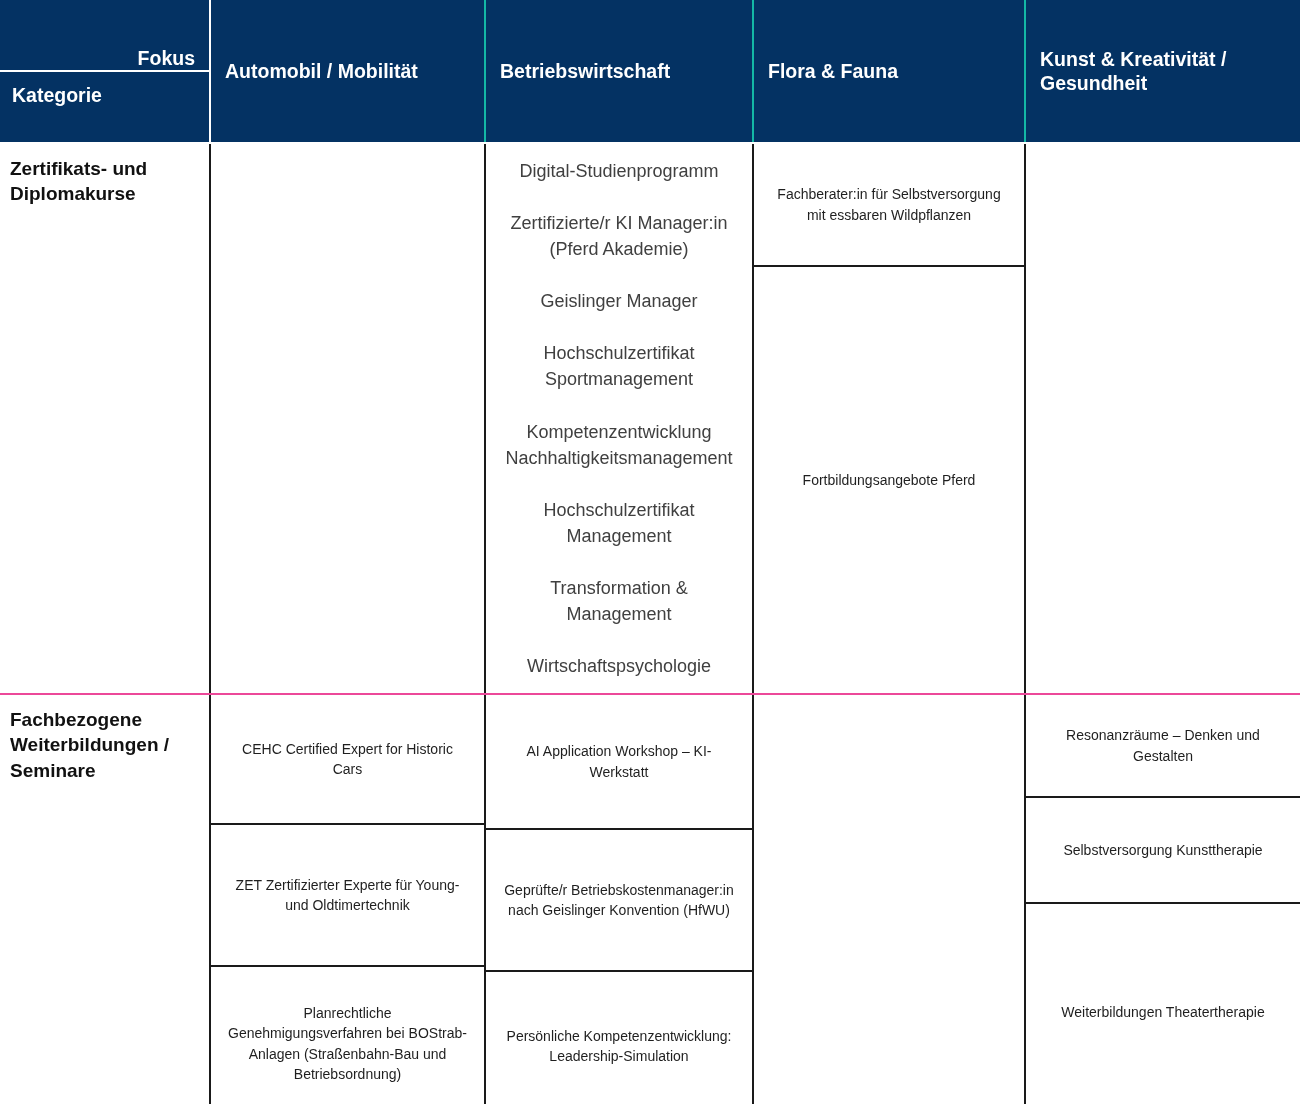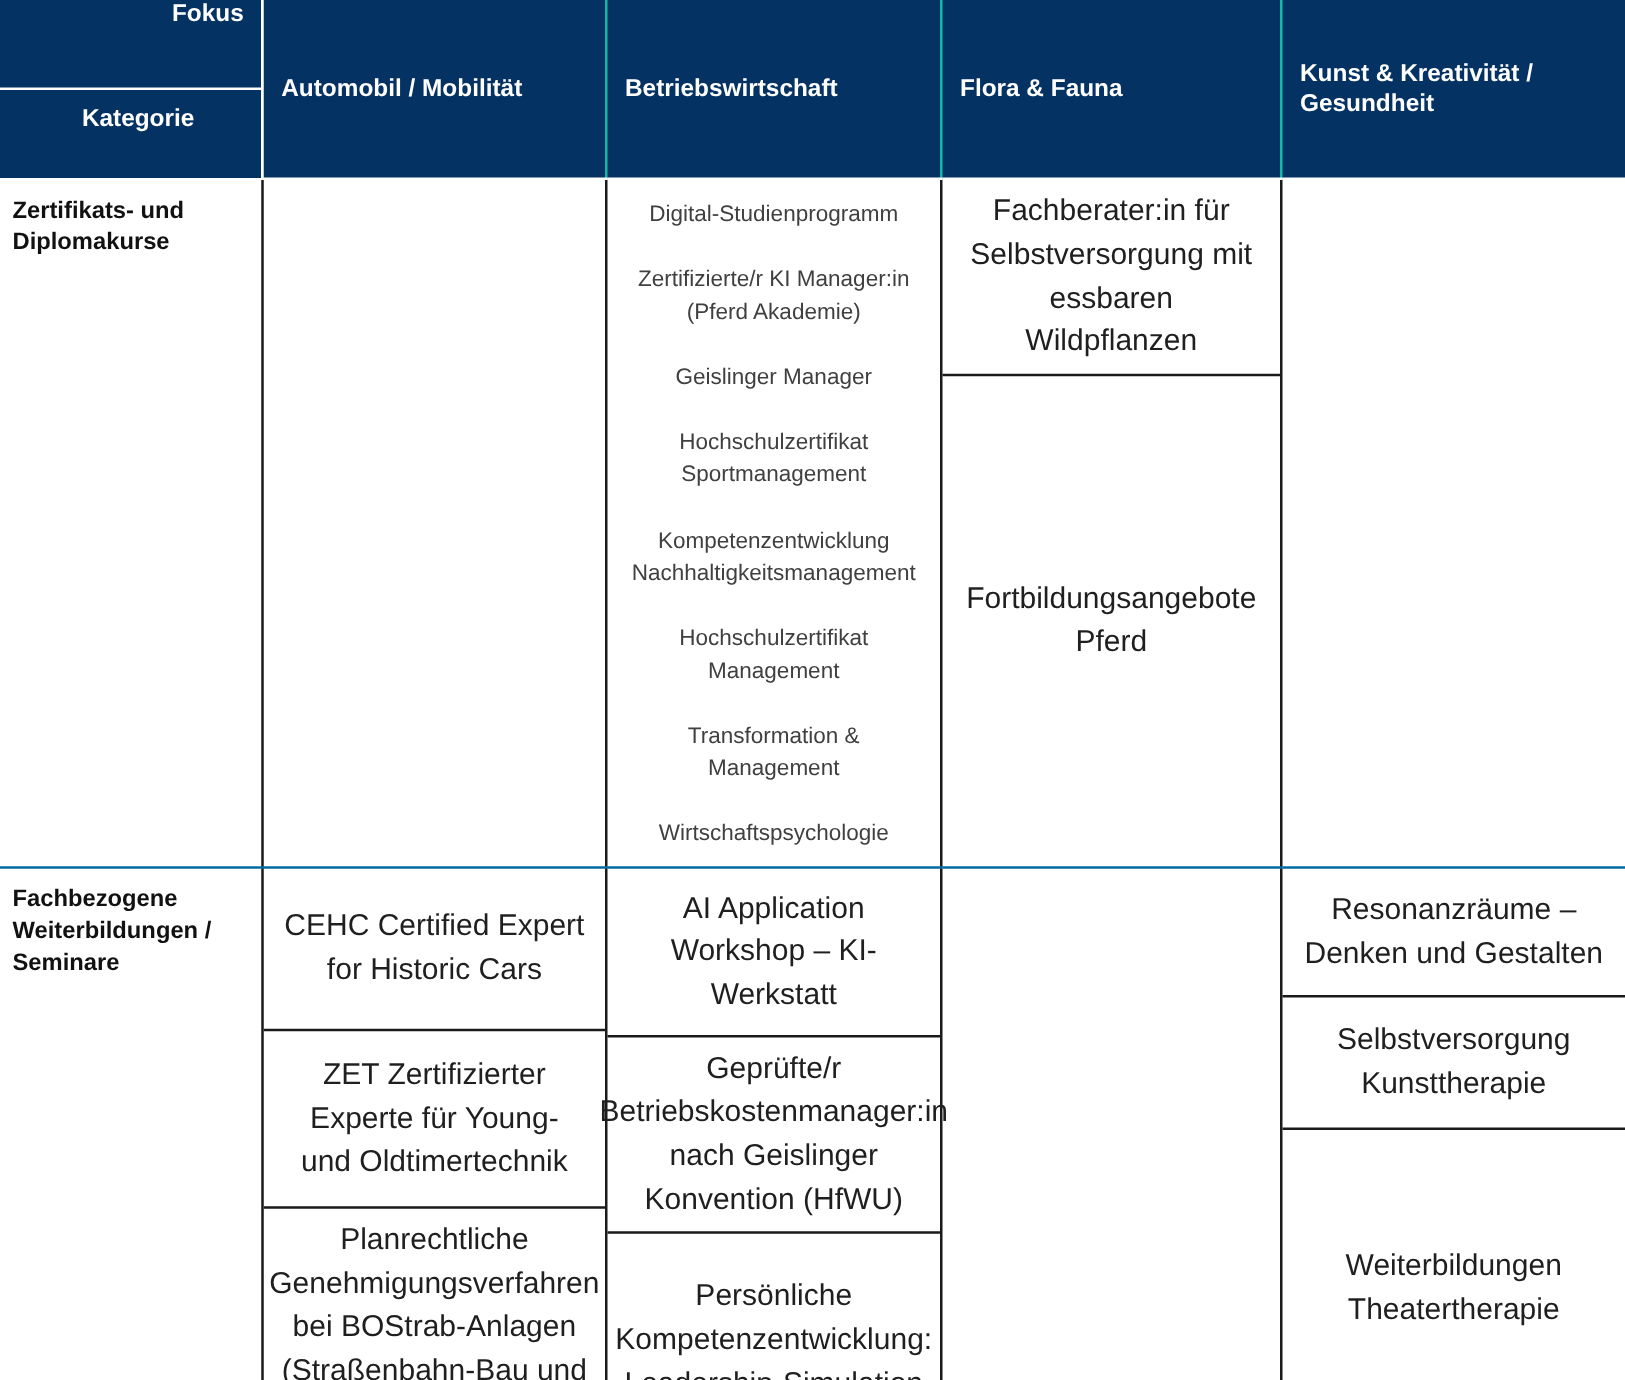--- a/index.html
+++ b/index.html
@@ -48,44 +48,44 @@
   }
   .corner-inner {
     position: absolute;
     inset: 0;
     display: flex;
     flex-direction: column;
   }
   .corner-top {
     flex: 0 0 72px;
     display: flex;
-    align-items: flex-start;
+    align-items: flex-end;
     justify-content: flex-end;
     padding: 0 14px 0 12px;
     border-bottom: 2px solid #ffffff;
   }
   .corner-bottom {
     flex: 1 1 auto;
     display: flex;
     align-items: flex-start;
-    justify-content: center;
+    justify-content: flex-start;
     padding: 12px 0 0 12px;
   }
   .corner-top span, .corner-bottom span {
     font-size: 19.5px;
     font-weight: 700;
     color: #ffffff;
     line-height: 1.2;
   }
 
   
   tbody td {
     vertical-align: top;
     border-right: 2px solid #1a1a1a;
-    border-bottom: 2px solid #0369a1;
+    border-bottom: 2px solid #ec4899;
     padding: 0;
     background: #ffffff;
   }
   tbody td:last-child { border-right: none; }
   tbody tr:last-child td { border-bottom: none; }
 
   td.cat {
     font-size: 19px;
     font-weight: 700;
     color: #111111;
@@ -99,21 +99,21 @@
     display: flex;
     flex-direction: column;
     height: 100%;
     width: 100%;
   }
   .subcell {
     display: flex;
     align-items: center;
     justify-content: center;
     text-align: center;
-    font-size: 24px;
+    font-size: 14px;
     color: #1f1f1f;
     line-height: 1.45;
     padding: 8px 16px;
     border-bottom: 2px solid #1a1a1a;
   }
   .subcell:last-child { border-bottom: none; }
 
   
   .listcell {
     display: flex;

